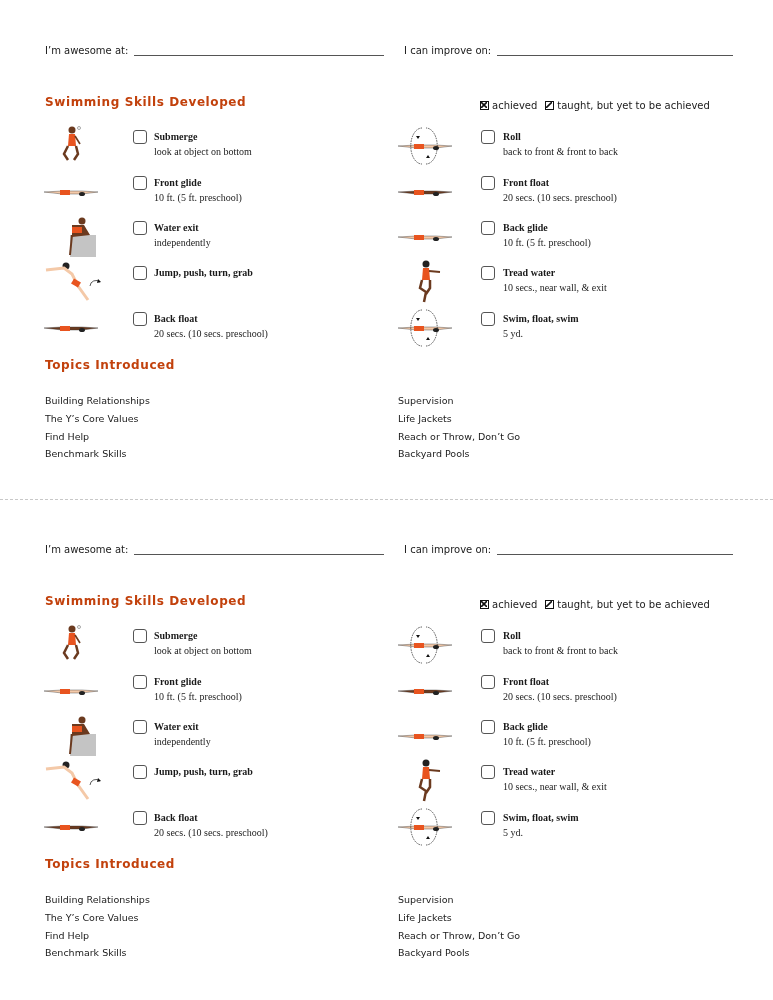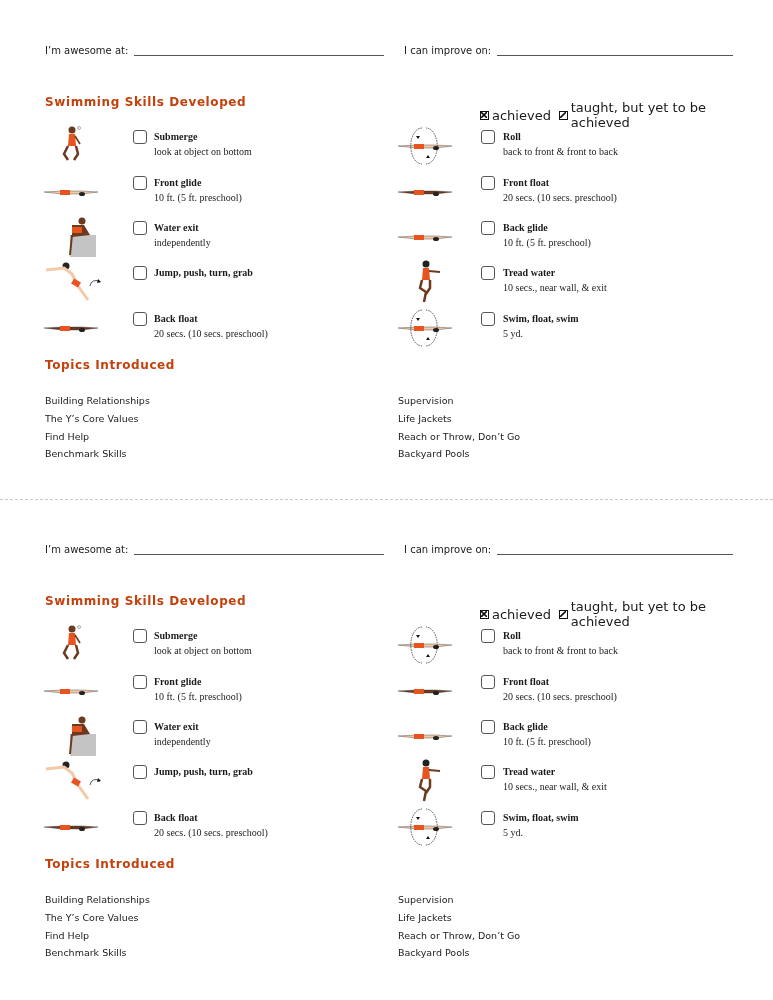--- a/index.html
+++ b/index.html
@@ -17,21 +17,21 @@
   .fill-left { left: 45px; }
   .fill-left .line { width: 250px; }
   .fill-right { left: 404px; }
   .fill-right .line { width: 236px; }
 
   .h-title { position: absolute; left: 45px; font-size: 12px; font-weight: bold;
              letter-spacing: 0.6px; color: #c2410c; }
   .h-skills { top: 95px; }
   .h-topics { top: 358px; }
 
-  .legend { position: absolute; left: 480px; top: 100px; font-size: 13px;
+  .legend { position: absolute; left: 480px; top: 100px; font-size: 10px;
             display: flex; align-items: center; }
   .legend .lg-item { display: flex; align-items: center; margin-right: 8px; }
   .lg-box { width: 9px; height: 9px; border: 1.5px solid #111; box-sizing: border-box;
             position: relative; margin-right: 3px; }
 
   .skill { position: absolute; height: 40px; font-family: Liberation Serif, serif; }
   .skill .fig { position: absolute; left: 0; top: -10px; width: 60px; height: 48px; }
   .skill .cb { position: absolute; width: 14px; height: 14px; border: 1.2px solid #555;
                border-radius: 3px; box-sizing: border-box; background: #fff; cursor: pointer; }
   .skill .name { position: absolute; font-size: 10px; font-weight: bold; white-space: nowrap; }

